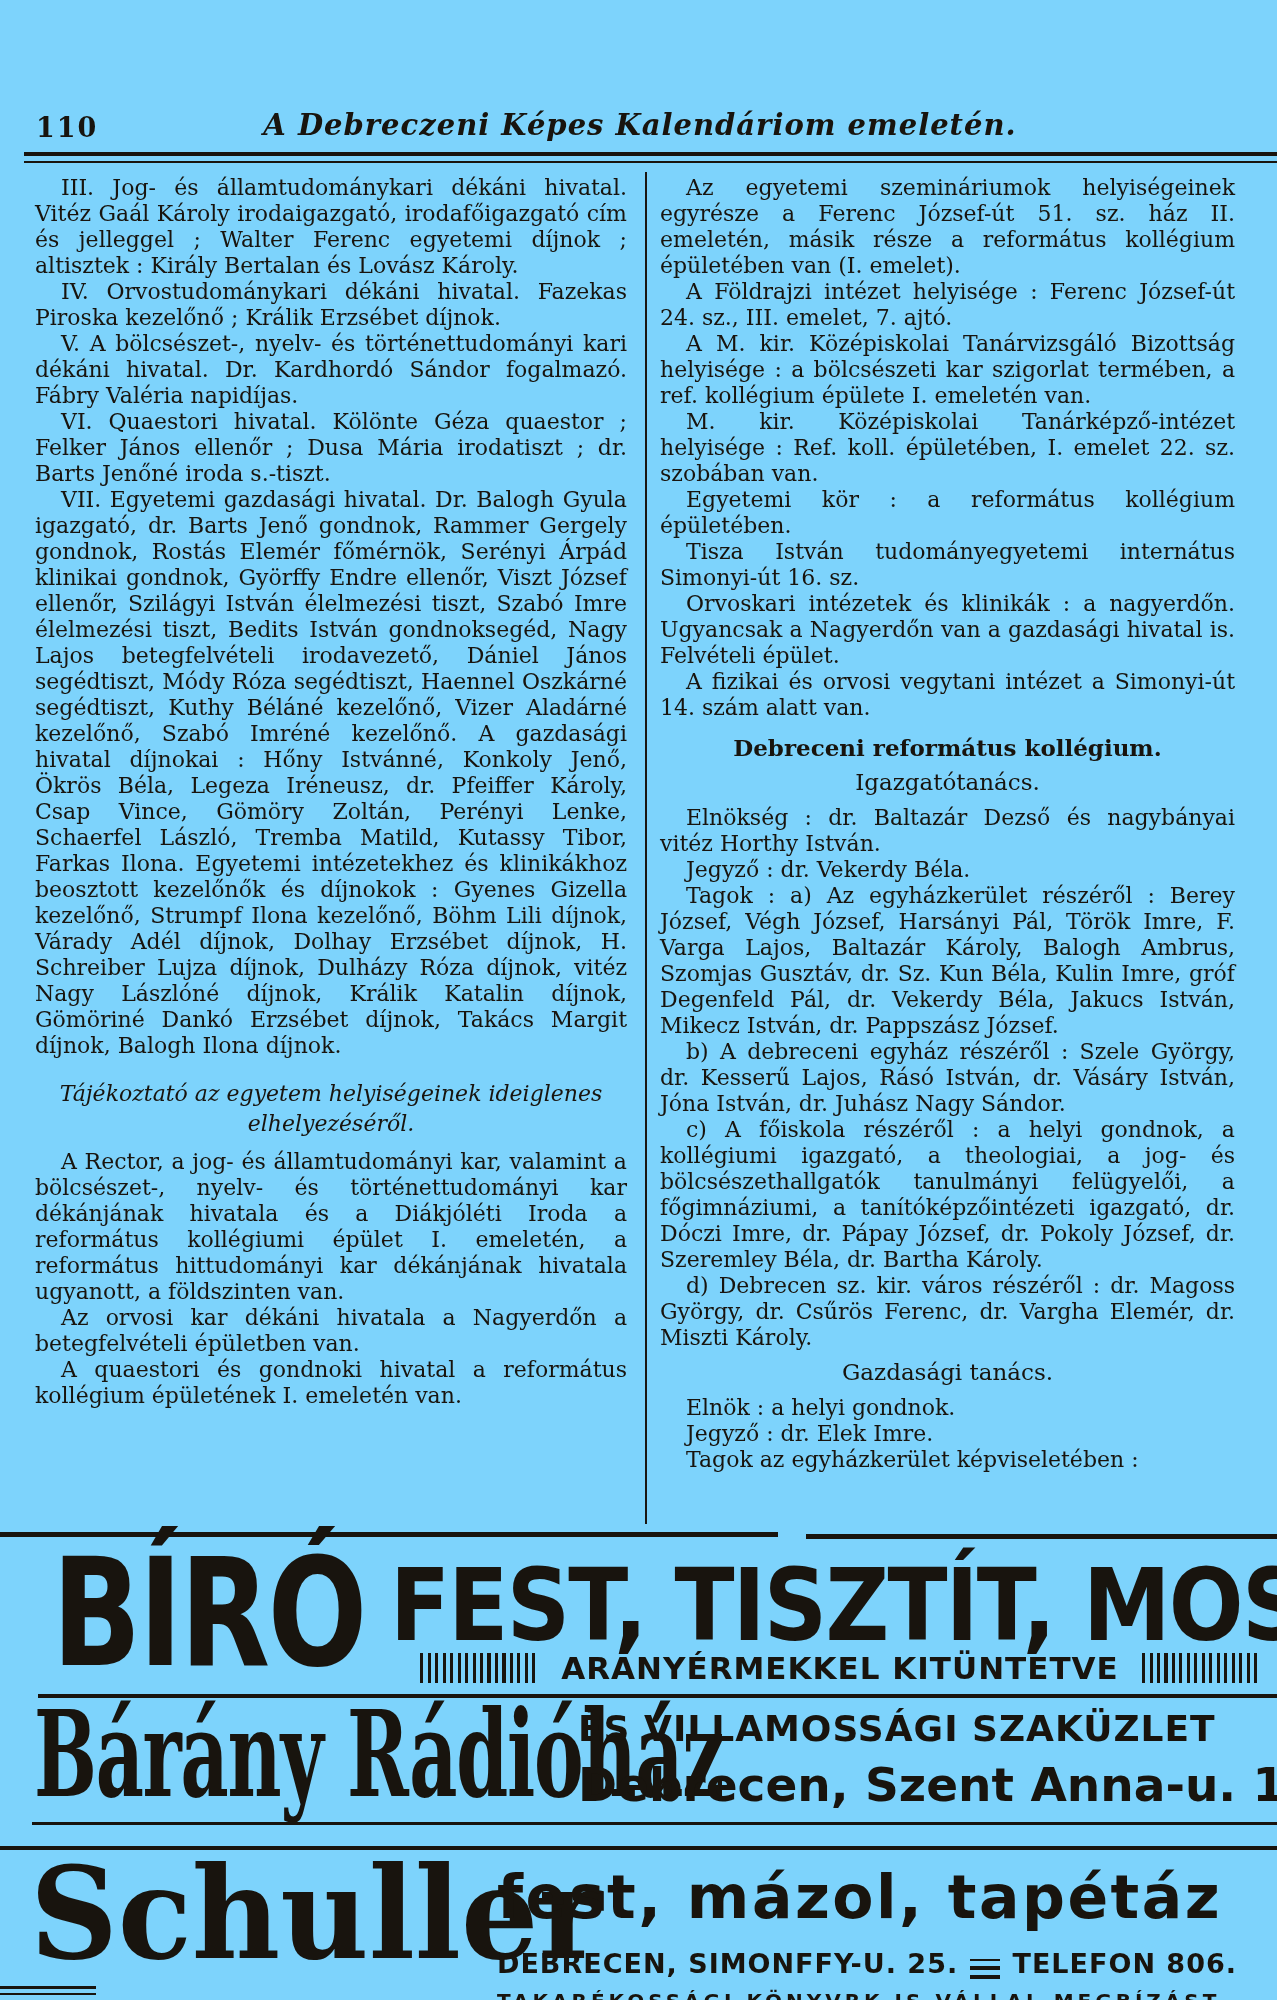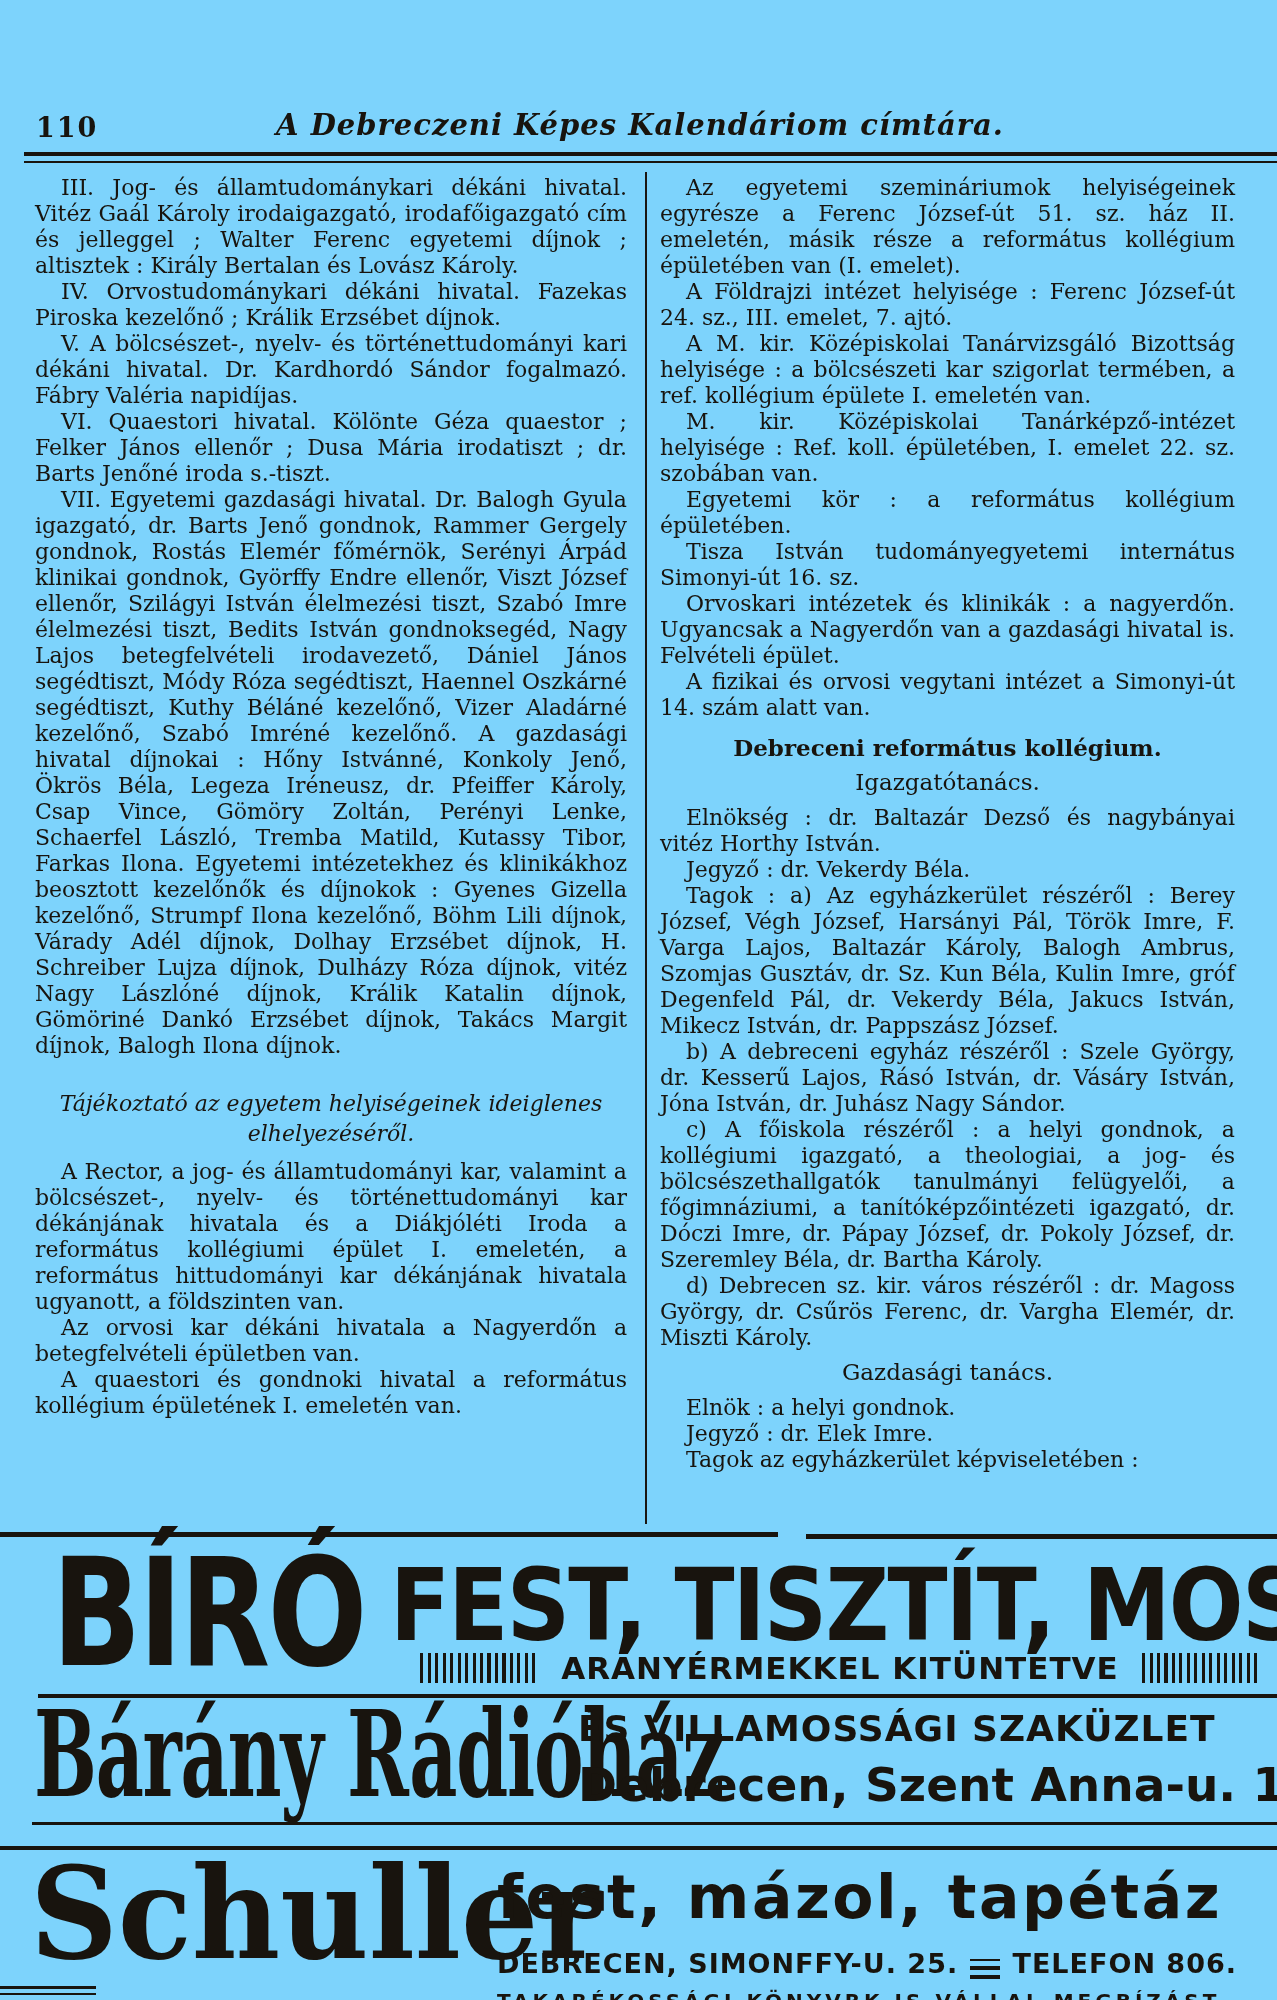--- a/index.html
+++ b/index.html
@@ -20,21 +20,21 @@
     border-top:4px solid #18140e; border-bottom:2px solid #18140e;
   }
   
   .col { position:absolute; top:175px; font-size:22px; line-height:26px; text-align:justify; }
   .col-left  { left:35px;  width:592px; }
   .col-right { left:660px; width:575px; }
   .col p { text-indent:26px; hyphens:none; }
   .col-divider { position:absolute; left:645px; top:172px; width:2px; height:1352px; background:#1b1712; }
   .notice-heading {
     text-align:center; font-style:italic; font-weight:normal; font-size:22px;
-    line-height:30px; margin:30px 18px 10px; text-indent:0;
+    line-height:30px; margin:20px 18px 10px; text-indent:0;
   }
   .main-heading { text-align:center; font-weight:bold; font-size:23px; margin:14px 0 4px; }
   .sub-italic   { text-align:center; font-weight:normal; font-size:23px; margin:8px 0 10px; }
   
   .ads-sep-a { position:absolute; left:0;   top:1532px; width:778px;  height:5px; background:#18140e; }
   .ads-sep-b { position:absolute; left:806px; top:1534px; width:471px; height:5px; background:#18140e; }
 
   .biro-brand {
     position:absolute; left:52px; top:1548px; font-family:"DejaVu Sans",sans-serif;
     font-weight:bold; font-size:150px; line-height:130px; letter-spacing:-3px;
@@ -80,21 +80,21 @@
 
   .bottom-fragment { position:absolute; left:0; top:1986px; width:96px; height:9px;
     border-top:3px solid #18140e; border-bottom:2px solid #18140e; }
 </style>
 </head>
 <body>
 
 <div class="page">
 
   <div class="pagenum">110</div>
-  <div class="page-title">A Debreczeni Képes Kalendáriom címtára.</div>
+  <div class="page-title">A Debreczeni Képes Kalendáriom emeletén.</div>
   <div class="rule-double"></div>
 
   <div class="col-divider"></div>
 
   <div class="col col-left">
     <p>III. Jog- és államtudománykari dékáni hivatal. Vitéz Gaál Károly irodaigazgató, irodafőigazgató cím és jelleggel ; Walter Ferenc egyetemi díjnok ; altisztek : Király Bertalan és Lovász Károly.</p>
     <p>IV. Orvostudománykari dékáni hivatal. Fazekas Piroska kezelőnő ; Králik Erzsébet díjnok.</p>
     <p>V. A bölcsészet-, nyelv- és történettudományi kari dékáni hivatal. Dr. Kardhordó Sándor fogalmazó. Fábry Valéria napidíjas.</p>
     <p>VI. Quaestori hivatal. Kölönte Géza quaestor ; Felker János ellenőr ; Dusa Mária irodatiszt ; dr. Barts Jenőné iroda s.-tiszt.</p>
     <p>VII. Egyetemi gazdasági hivatal. Dr. Balogh Gyula igazgató, dr. Barts Jenő gondnok, Rammer Gergely gondnok, Rostás Elemér főmérnök, Serényi Árpád klinikai gondnok, Györffy Endre ellenőr, Viszt József ellenőr, Szilágyi István élelmezési tiszt, Szabó Imre élelmezési tiszt, Bedits István gondnoksegéd, Nagy Lajos betegfelvételi irodavezető, Dániel János segédtiszt, Módy Róza segédtiszt, Haennel Oszkárné segédtiszt, Kuthy Béláné kezelőnő, Vizer Aladárné kezelőnő, Szabó Imréné kezelőnő. A gazdasági hivatal díjnokai : Hőny Istvánné, Konkoly Jenő, Ökrös Béla, Legeza Iréneusz, dr. Pfeiffer Károly, Csap Vince, Gömöry Zoltán, Perényi Lenke, Schaerfel László, Tremba Matild, Kutassy Tibor, Farkas Ilona. Egyetemi intézetekhez és klinikákhoz beosztott kezelőnők és díjnokok : Gyenes Gizella kezelőnő, Strumpf Ilona kezelőnő, Böhm Lili díjnok, Várady Adél díjnok, Dolhay Erzsébet díjnok, H. Schreiber Lujza díjnok, Dulházy Róza díjnok, vitéz Nagy Lászlóné díjnok, Králik Katalin díjnok, Gömöriné Dankó Erzsébet díjnok, Takács Margit díjnok, Balogh Ilona díjnok.</p>

